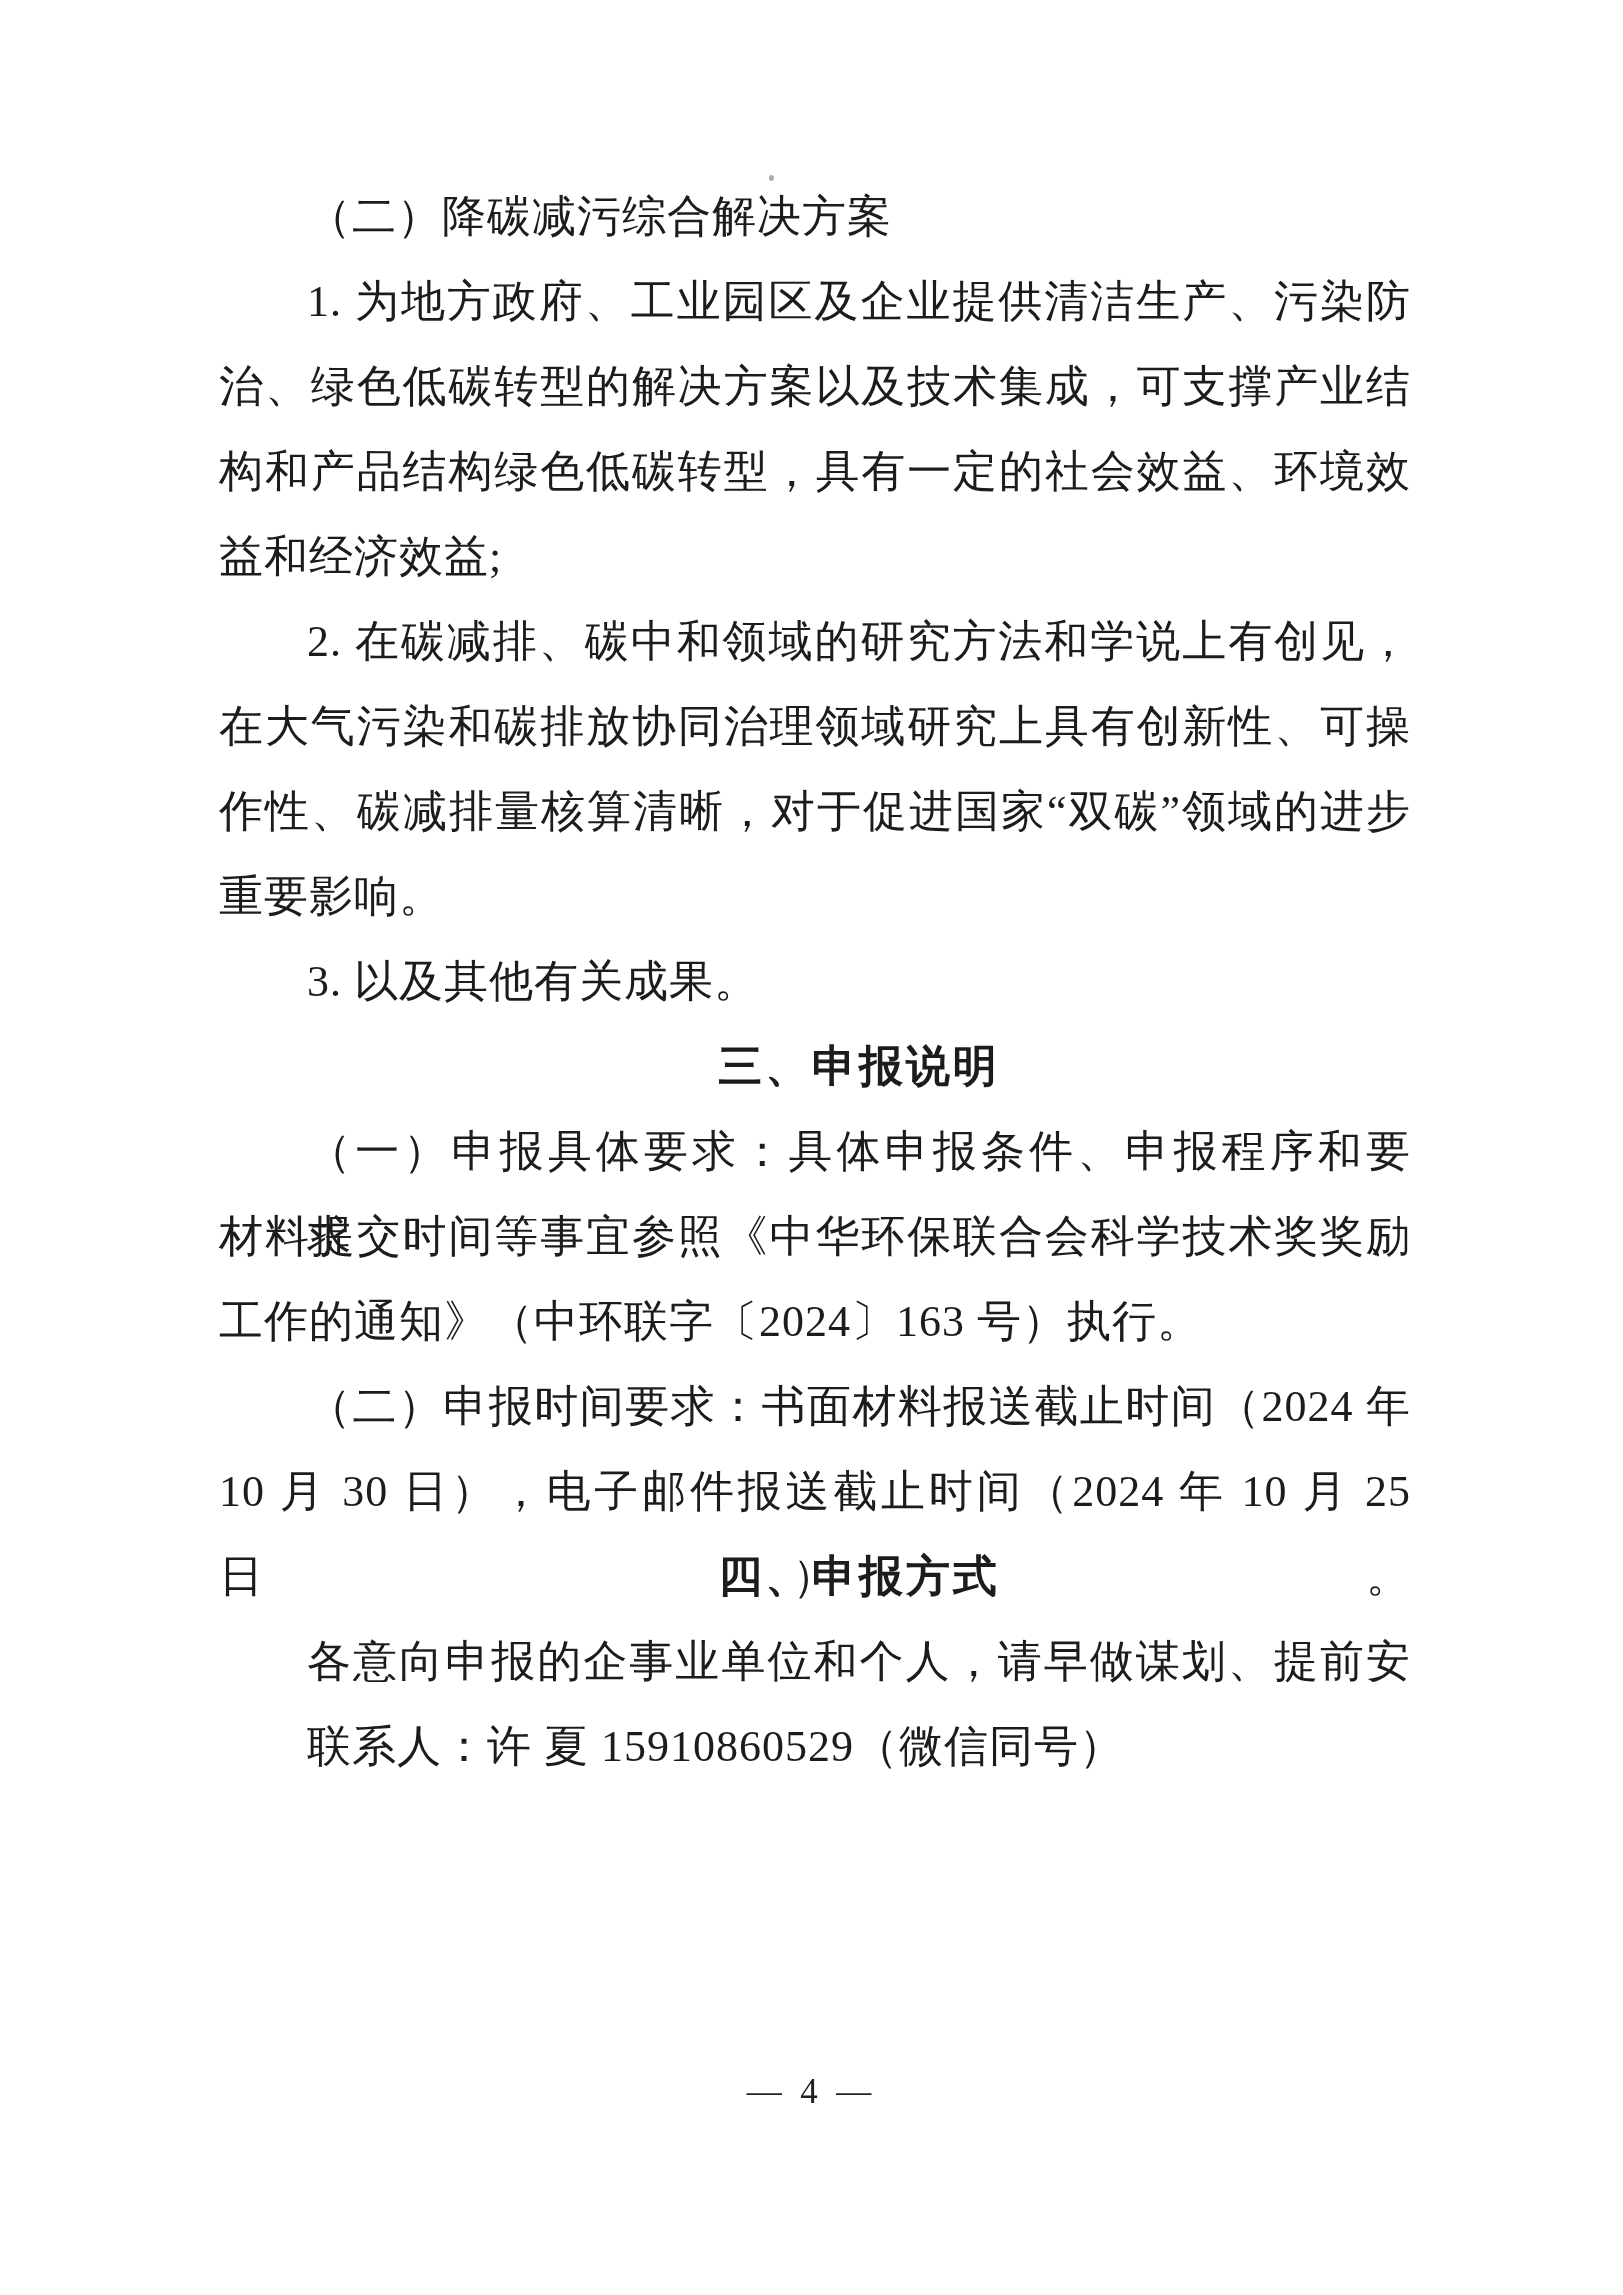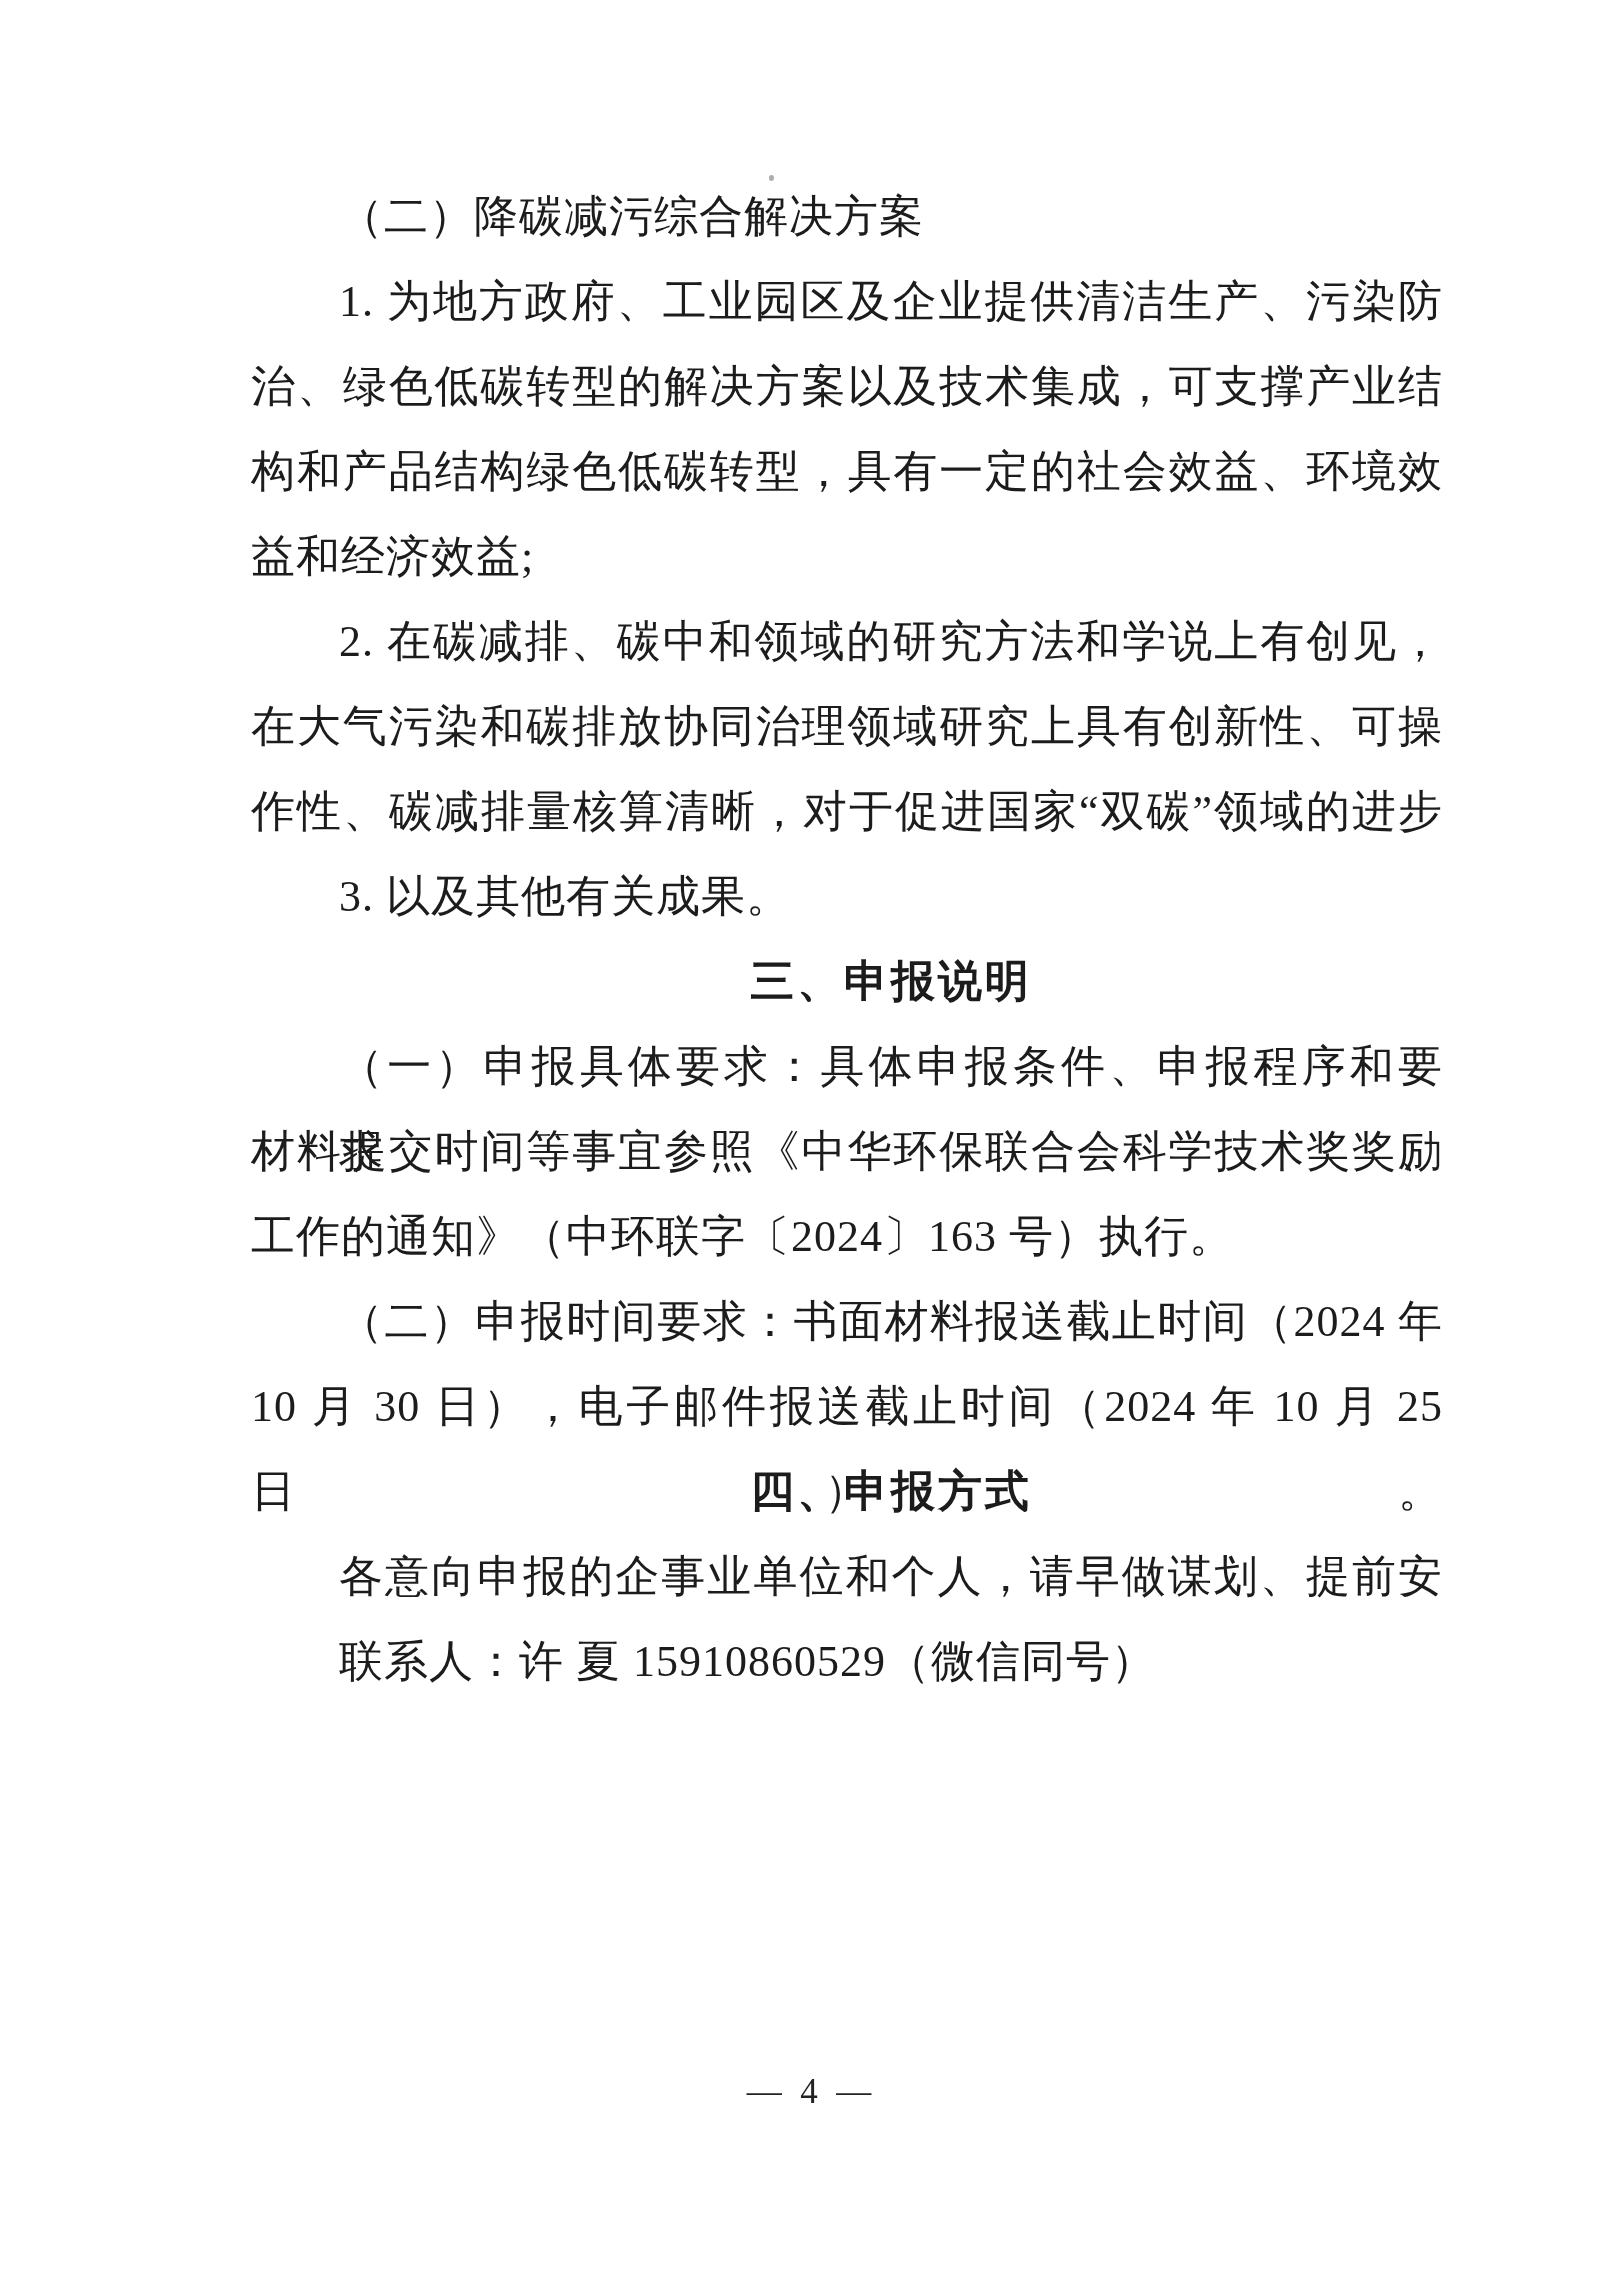--- a/index.html
+++ b/index.html
@@ -18,21 +18,20 @@
     position: absolute;
     inset: 0;
     background: #ffffff;
     overflow: hidden;
   }
   .text-block {
     position: absolute;
     left: 219px;
     top: 174px;
     width: 1192px;
-    margin-left: 32px;
   }
   .ln {
     height: 85px;
     line-height: 85px;
     font-size: 44px;
     letter-spacing: 1px;
     text-align: left;
     white-space: normal;
   }
   .ind {
@@ -80,20 +79,21 @@
 <div class="page">
   <div class="text-block">
     <div class="ln ind">（二）降碳减污综合解决方案</div>
     <div class="ln ind jst">1. 为地方政府、工业园区及企业提供清洁生产、污染防</div>
     <div class="ln jst">治、绿色低碳转型的解决方案以及技术集成，可支撑产业结</div>
     <div class="ln jst">构和产品结构绿色低碳转型，具有一定的社会效益、环境效</div>
     <div class="ln">益和经济效益;</div>
     <div class="ln ind jst">2. 在碳减排、碳中和领域的研究方法和学说上有创见，</div>
     <div class="ln jst">在大气污染和碳排放协同治理领域研究上具有创新性、可操</div>
     <div class="ln jst">作性、碳减排量核算清晰，对于促进国家“双碳”领域的进步</div>
+    <div class="ln">重要影响。</div>
     <div class="ln ind">3. 以及其他有关成果。</div>
     <div class="ln ind bold">三、申报说明</div>
     <div class="ln ind jst">（一）申报具体要求：具体申报条件、申报程序和要求、</div>
     <div class="ln jst">材料提交时间等事宜参照《中华环保联合会科学技术奖奖励</div>
     <div class="ln">工作的通知》（中环联字〔2024〕163 号）执行。</div>
     <div class="ln ind jst">（二）申报时间要求：书面材料报送截止时间（2024 年</div>
     <div class="ln jst">10 月 30 日），电子邮件报送截止时间（2024 年 10 月 25 日）。</div>
     <div class="ln ind bold">四、申报方式</div>
     <div class="ln ind jst">各意向申报的企事业单位和个人，请早做谋划、提前安</div>
     <div class="ln ind">联系人：许 夏 15910860529（微信同号）</div>

